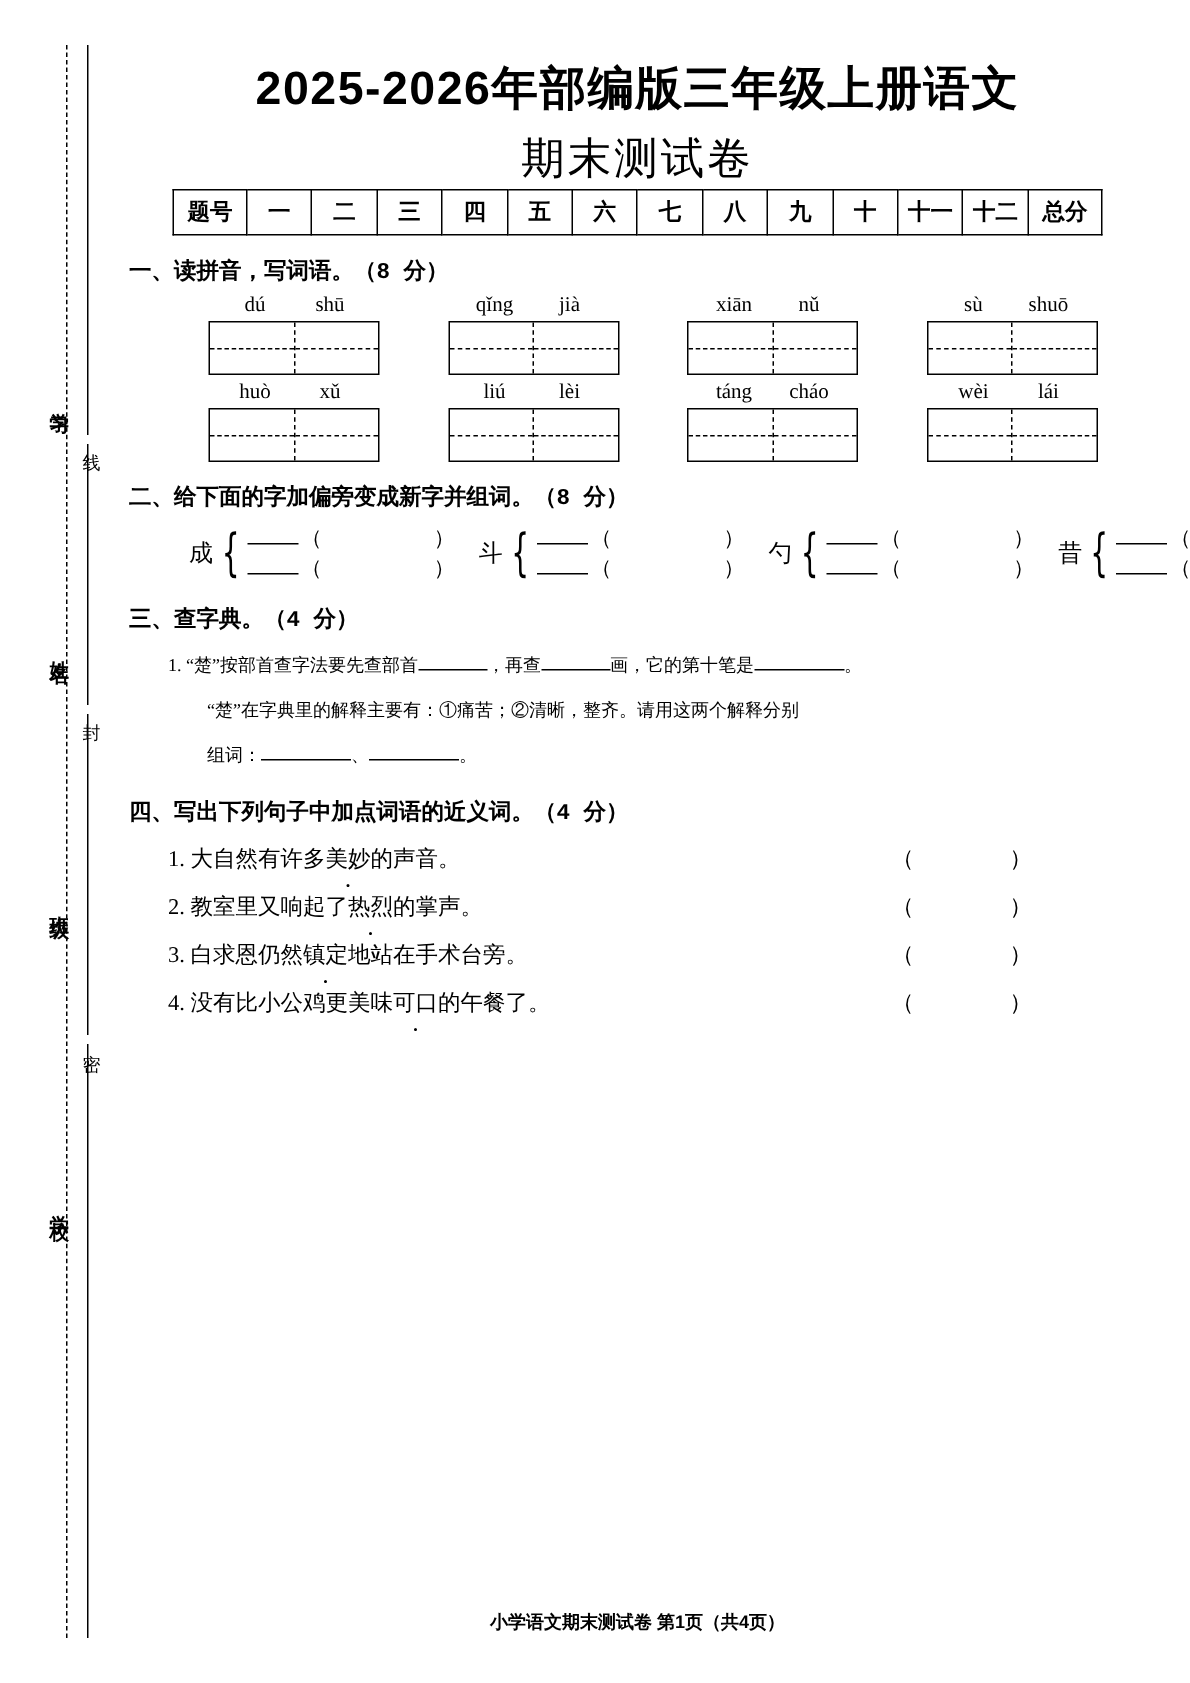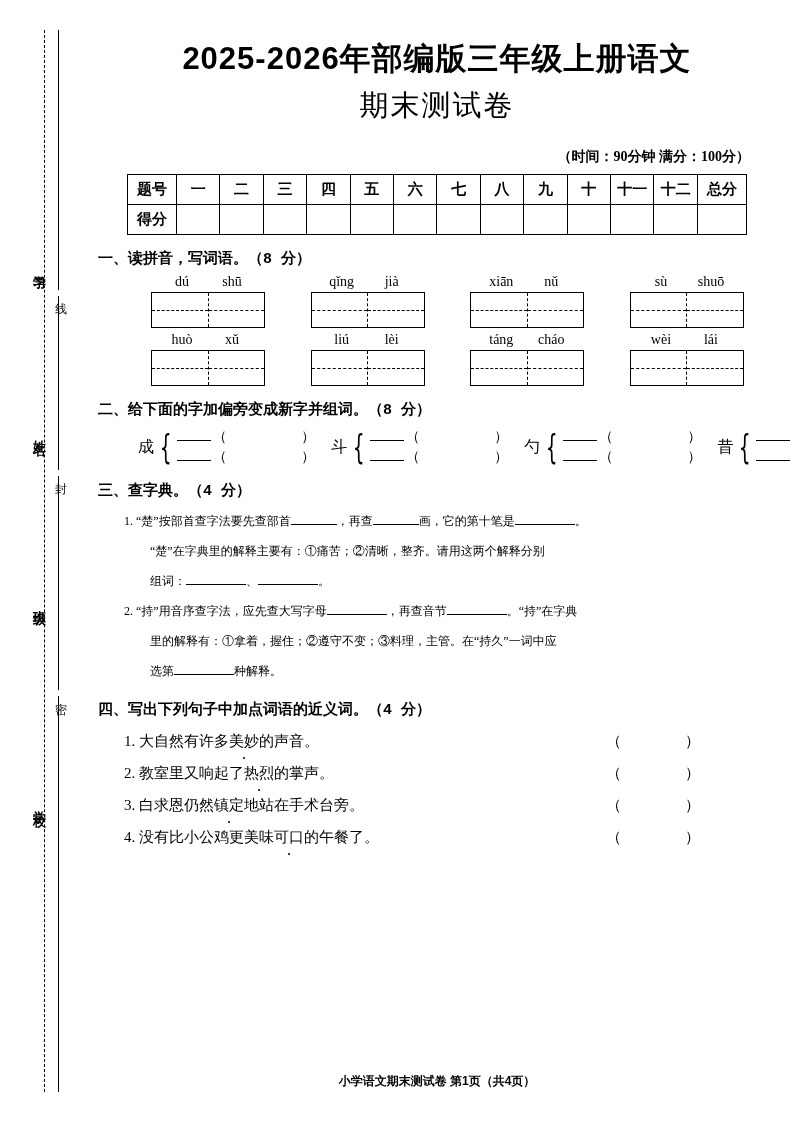--- a/index.html
+++ b/index.html
@@ -61,21 +61,21 @@
     background: #fff;
     padding: 3px 0;
   }
   .vmark.m1 { top: 290px; }
   .vmark.m2 { top: 470px; }
   .vmark.m3 { top: 690px; }
 
   
   .sheet {
     position: absolute;
-    left: 98px;
+    left: 86px;
     top: 0;
     width: 678px;
     height: 1122px;
   }
 
   h1.title1 {
     font-family: "Liberation Sans", sans-serif;
     font-weight: bold;
     font-size: 31px;
     text-align: center;
@@ -258,56 +258,39 @@
   <div class="vmark m1">线</div>
   <div class="vmark m2">封</div>
   <div class="vmark m3">密</div>
 </div>
 
 <div class="sheet">
 
   <h1 class="title1">2025-2026年部编版三年级上册语文</h1>
   <h1 class="title2">期末测试卷</h1>
 
-  <div class="meta">（时间：90分钟  满分：100分）</div>
 
   <table class="score">
     <tbody>
         <tr>
       <td class="lbl">题号</td>
       <td>一</td>
       <td>二</td>
       <td>三</td>
       <td>四</td>
       <td>五</td>
       <td>六</td>
       <td>七</td>
       <td>八</td>
       <td>九</td>
       <td>十</td>
       <td>十一</td>
       <td>十二</td>
       <td class="last">总分</td>
     </tr>
-    <tr>
-      <td class="lbl">得分</td>
-      <td></td>
-      <td></td>
-      <td></td>
-      <td></td>
-      <td></td>
-      <td></td>
-      <td></td>
-      <td></td>
-      <td></td>
-      <td></td>
-      <td></td>
-      <td></td>
-      <td class="last"></td>
-    </tr>
   </tbody>
     </table>
 
   <div class="sec">一、读拼音，写词语。（8 分）</div>
 
   <div class="pin-row">
     <div class="pin-cell">
       <div class="pin-label">
         <span>dú</span>
         <span>shū</span>
@@ -454,25 +437,20 @@
   </div>
 
   <div class="sec">三、查字典。（4 分）</div>
 
   <div class="q">
     <span>1. “楚”按部首查字法要先查部首</span><i class="u-m"></i><span>，再查</span><i class="u-m"></i><span>画，它的第十笔是</span><i class="u-l"></i><span>。</span>
     <span class="ind">“楚”在字典里的解释主要有：①痛苦；②清晰，整齐。请用这两个解释分别</span>
     <span class="ind"><span>组词：</span><i class="u-l"></i><span>、</span><i class="u-l"></i><span>。</span></span>
   </div>
 
-  <div class="q">
-    <span>2. “持”用音序查字法，应先查大写字母</span><i class="u-l"></i><span>，再查音节</span><i class="u-l"></i><span>。“持”在字典</span>
-    <span class="ind">里的解释有：①拿着，握住；②遵守不变；③料理，主管。在“持久”一词中应</span>
-    <span class="ind"><span>选第</span><i class="u-l"></i><span>种解释。</span></span>
-  </div>
 
   <div class="sec">四、写出下列句子中加点词语的近义词。（4 分）</div>
 
   <div class="sent">
     <span class="txt"><span>1.</span>&nbsp;<span>大自然有许多</span><span class="dotted">美妙</span><span>的声音。</span></span>
     <span class="spacer"></span>
     <span class="paren">（            ）</span>
   </div>
   <div class="sent">
     <span class="txt"><span>2.</span>&nbsp;<span>教室里又响起了</span><span class="dotted">热烈</span><span>的掌声。</span></span>

